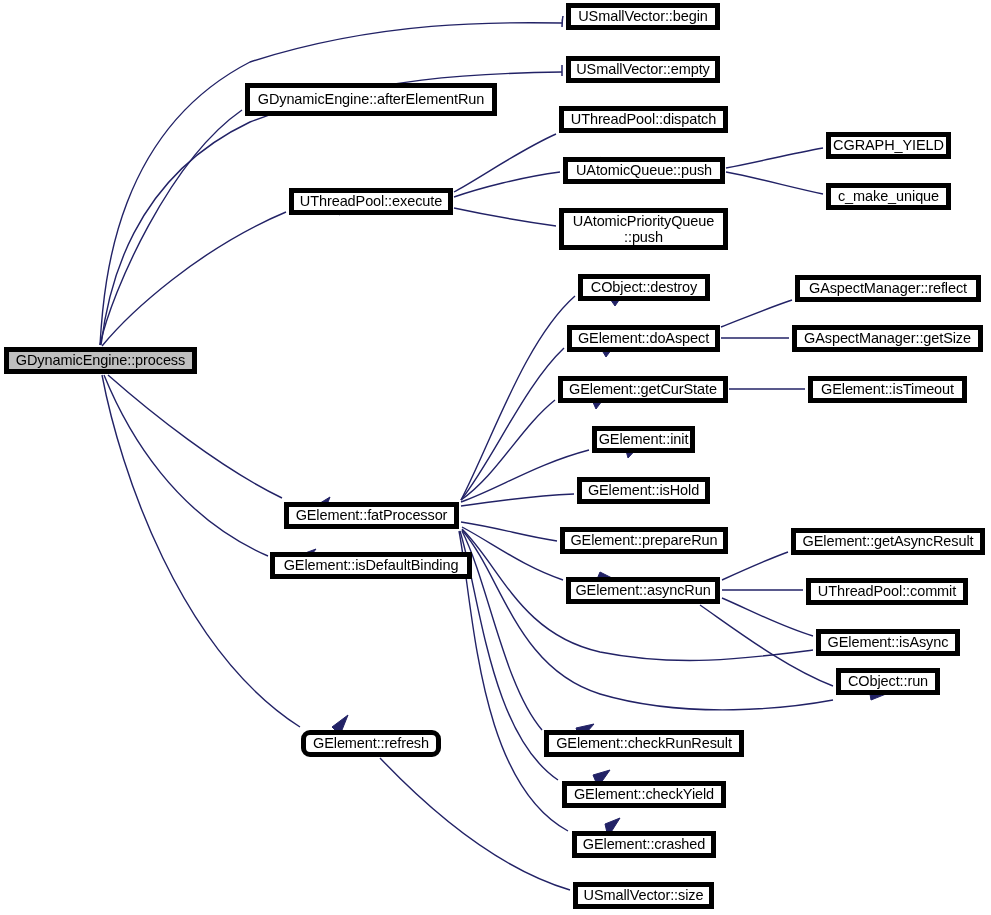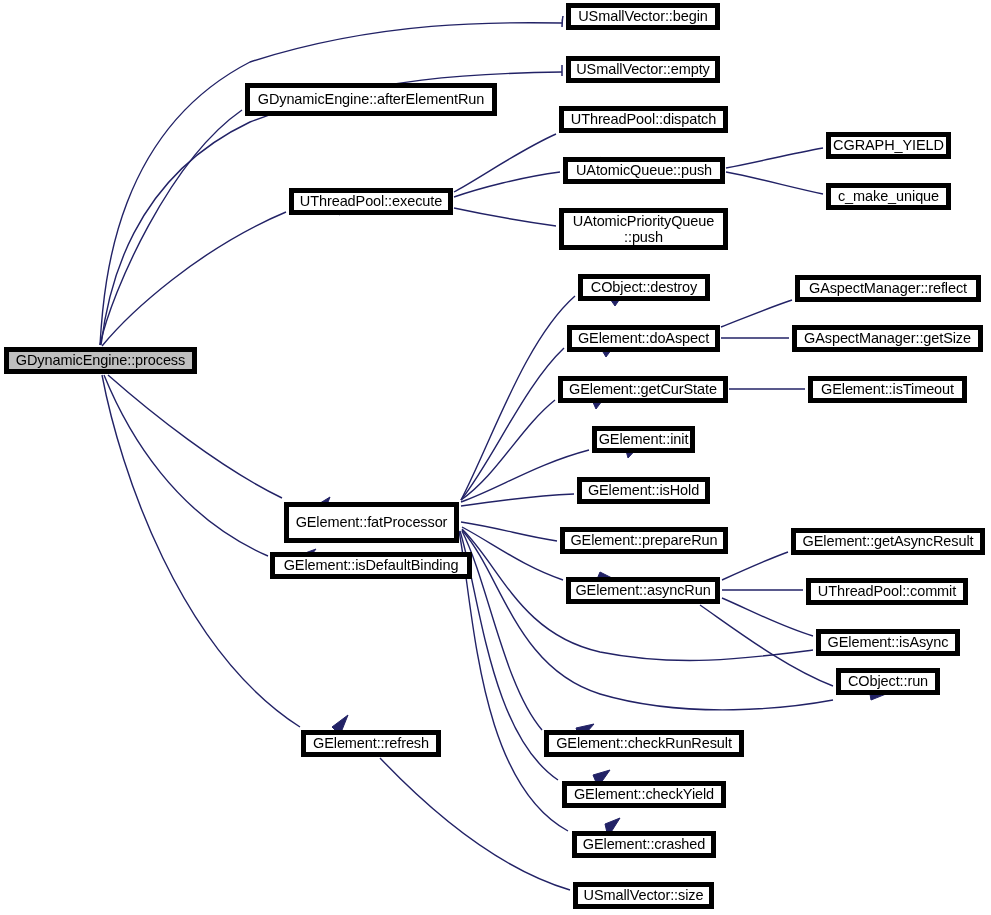--- a/index.html
+++ b/index.html
@@ -177,23 +177,23 @@
         <polygon points="858,389 840,383 840,395" fill="#222266" stroke="#222266" stroke-width="1"></polygon>
       </g>
       <g>
         <path d="M380,758 C420,800 490,866 570,890" fill="none" stroke="#222266" stroke-width="1.4"></path>
         <polygon points="623,896 607,886 603,898" fill="#222266" stroke="#222266" stroke-width="1"></polygon>
       </g>
     </svg>
 <div class="node root" style="left: 4px; top: 347px; width: 193px; height: 27px;"><span class="lbl">GDynamicEngine::process</span></div>
     <div class="node" style="left: 245px; top: 83px; width: 252px; height: 33px;"><span class="lbl">GDynamicEngine::afterElementRun</span></div>
     <div class="node" style="left: 289px; top: 188px; width: 164px; height: 27px;"><span class="lbl">UThreadPool::execute</span></div>
-    <div class="node" style="left: 284px; top: 502px; width: 175px; height: 41px;"><span class="lbl">GElement::fatProcessor</span></div>
+    <div class="node" style="left: 284px; top: 502px; width: 175px; height: 27px;"><span class="lbl">GElement::fatProcessor</span></div>
     <div class="node" style="left: 270px; top: 552px; width: 202px; height: 27px;"><span class="lbl">GElement::isDefaultBinding</span></div>
-    <div class="node" style="left: 301px; top: 730px; width: 140px; height: 27px;"><span class="lbl">GElement::refresh</span></div>
+    <div class="node" style="left: 301px; top: 730px; width: 140px; height: 27px; border-radius: 9px;"><span class="lbl">GElement::refresh</span></div>
     <div class="node" style="left: 566px; top: 3px; width: 154px; height: 27px;"><span class="lbl">USmallVector::begin</span></div>
     <div class="node" style="left: 566px; top: 56px; width: 154px; height: 27px;"><span class="lbl">USmallVector::empty</span></div>
     <div class="node" style="left: 559px; top: 106px; width: 169px; height: 27px;"><span class="lbl">UThreadPool::dispatch</span></div>
     <div class="node" style="left: 563px; top: 157px; width: 162px; height: 27px;"><span class="lbl">UAtomicQueue::push</span></div>
     <div class="node" style="left: 559px; top: 208px; width: 169px; height: 42px;"><span class="lbl">UAtomicPriorityQueue
 ::push</span></div>
     <div class="node" style="left: 578px; top: 274px; width: 132px; height: 27px;"><span class="lbl">CObject::destroy</span></div>
     <div class="node" style="left: 567px; top: 325px; width: 153px; height: 27px;"><span class="lbl">GElement::doAspect</span></div>
     <div class="node" style="left: 558px; top: 376px; width: 170px; height: 27px;"><span class="lbl">GElement::getCurState</span></div>
     <div class="node" style="left: 592px; top: 426px; width: 103px; height: 27px;"><span class="lbl">GElement::init</span></div>

